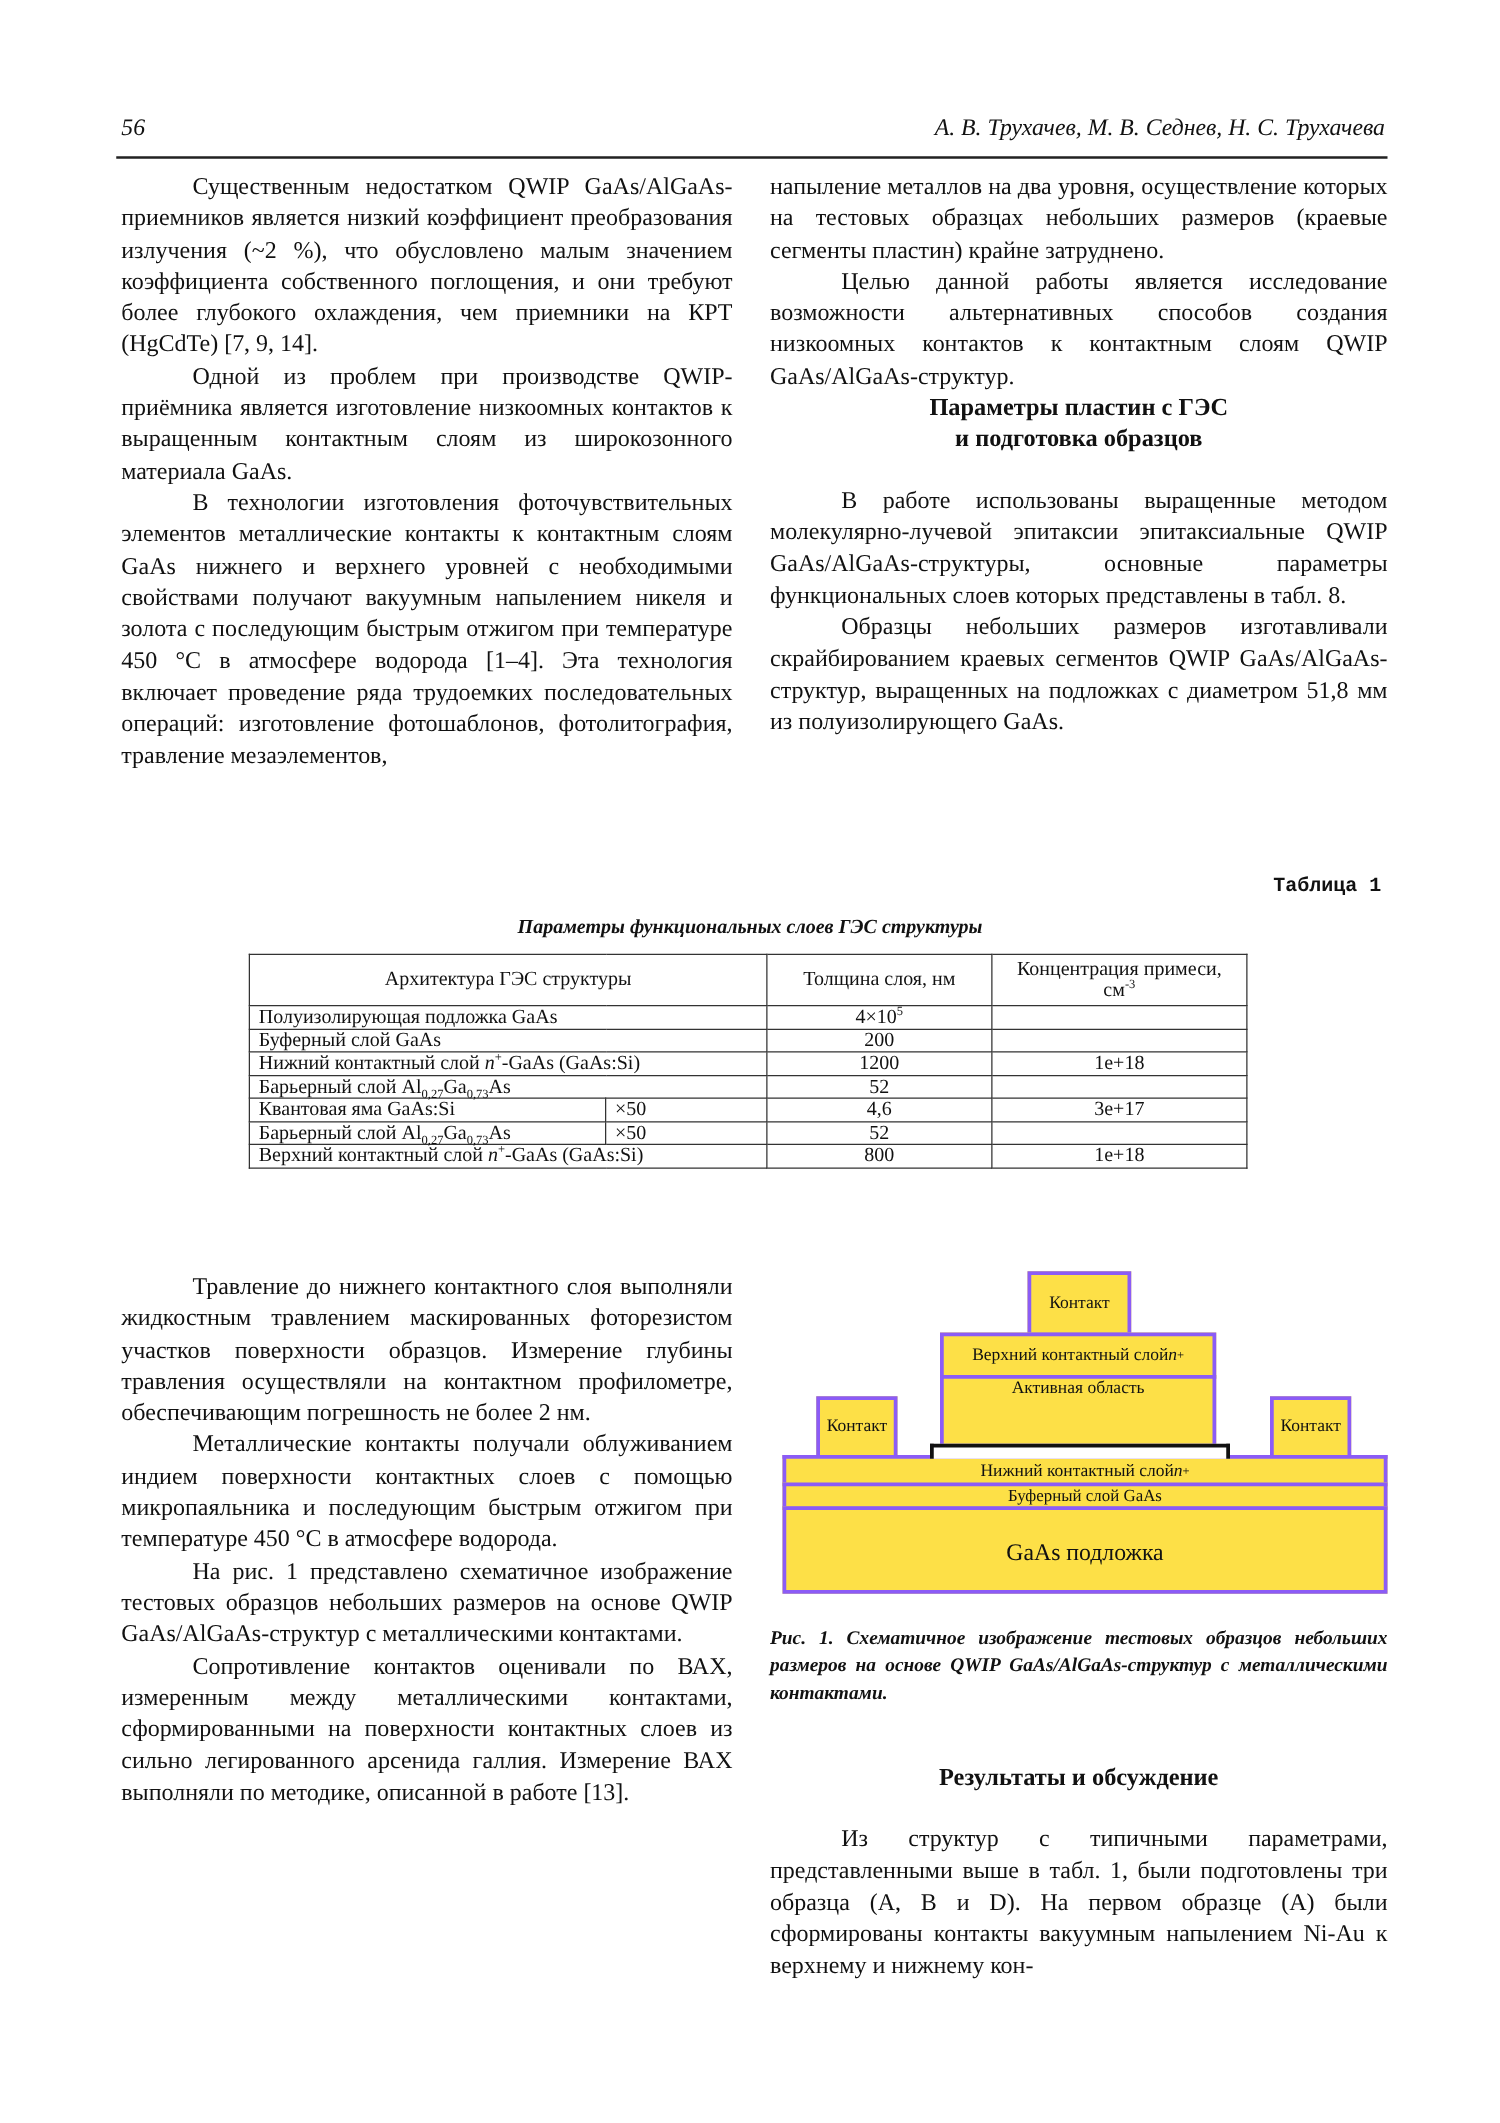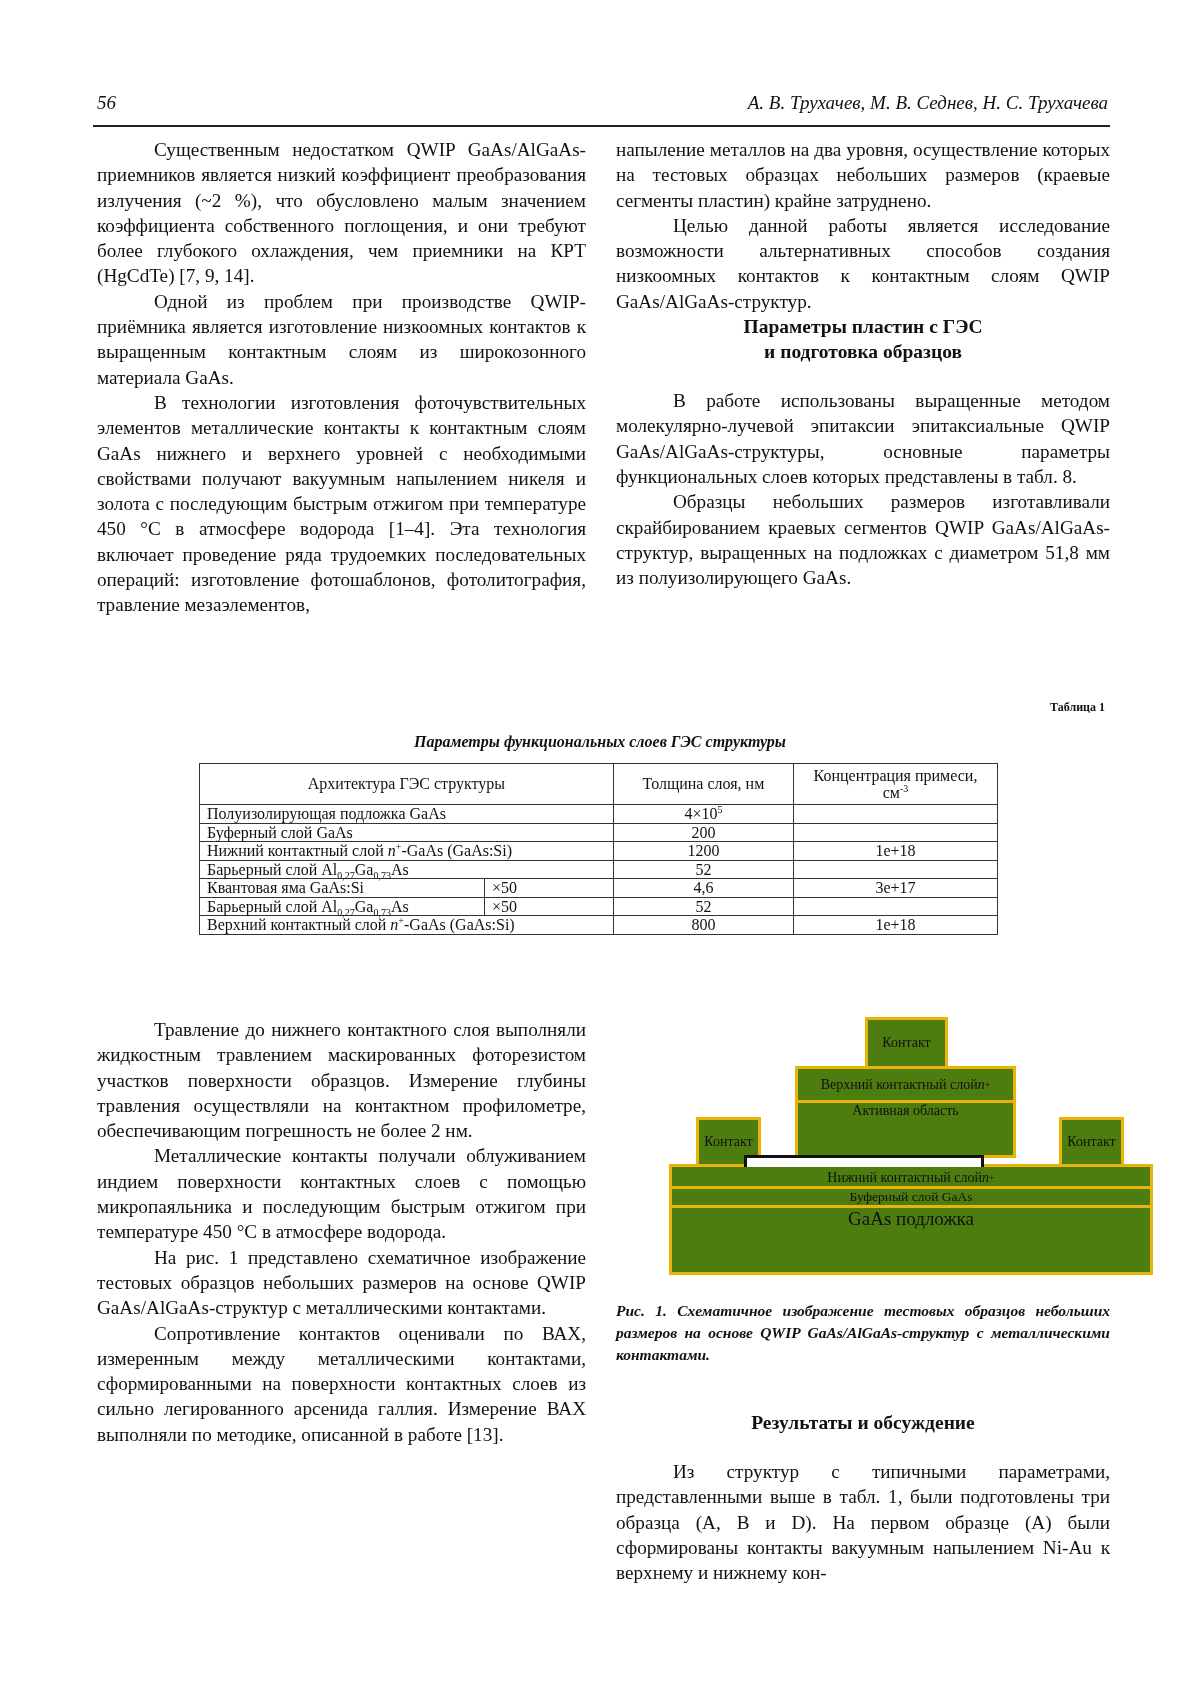--- a/index.html
+++ b/index.html
@@ -8,31 +8,31 @@
   .abs { position:absolute; }
   .hdr-num { left:97px; top:92px; font-size:19px; font-style:italic; }
   .hdr-auth { right:92px; top:92px; font-size:19px; font-style:italic; }
   .hdr-rule { left:93px; top:125px; width:1017px; height:0; border-top:2px solid #222; }
   .col { font-size:19.2px; line-height:25.3px; text-align:justify; }
   .col p { margin:0; text-indent:57px; }
   .col p.noind { text-indent:0; }
   .colL { left:97px; width:489px; }
   .colR { left:616px; width:494px; }
   .sec-title { font-weight:bold; text-align:center; font-size:19.5px; line-height:25px; }
-  .tbl-label { right:95px; top:700px; font-weight:bold; font-size:12px; }
+  .tbl-label { right:95px; top:700px; font-weight:bold; font-size:16px;font-family:Liberation Mono, monospace; }
   .tbl-caption { left:200px; width:800px; top:733px; text-align:center; font-style:italic; font-weight:bold; font-size:16px; font-family:"Liberation Serif", serif; }
   table.data { position:absolute; left:199px; top:763px; width:799px; border-collapse:collapse; font-size:16px; line-height:17.5px; }
   table.data td, table.data th { border:1.5px solid #333; padding:0 7px; font-weight:normal; }
   table.data th { height:40px; text-align:center; }
   table.data td.c { text-align:center; }
   sub, sup { font-size:10px; line-height:0; }
   .fig { left:626px; top:1017px; width:484px; height:258px; }
   .fig-caption { left:616px; top:1300px; width:494px; font-style:italic; font-weight:bold; font-size:15.5px; line-height:22px; text-align:justify; }
-  .box { position:absolute; border:3px solid #eab308; box-sizing:border-box; background:#4d7c0f;
-         display:flex; align-items:center; justify-content:center; font-size:14px;margin-left:43px; }
+  .box { position:absolute; border:3px solid #8b5cf6; box-sizing:border-box; background:#fde047;
+         display:flex; align-items:center; justify-content:center; font-size:14px; }
 </style>
 </head>
 <body>
 
 <div class="abs hdr-num">56</div>
 <div class="abs hdr-auth">А. В. Трухачев, М. В. Седнев, Н. С. Трухачева</div>
 <div class="abs hdr-rule"></div>
 
 <div class="abs col colL" style="top:137px;">
   <p>Существенным недостатком QWIP GaAs/AlGaAs-приемников является низкий коэффициент преобразования излучения (~2 %), что обусловлено малым значением коэффициента собственного поглощения, и они требуют более глубокого охлаждения, чем приемники на КРТ (HgCdTe) [7, 9, 14].</p>
@@ -121,20 +121,20 @@
   <div class="box" style="left:27px; top:100px; width:65px; height:50px;">Контакт</div>
   <div class="box" style="left:390px; top:100px; width:65px; height:50px;">Контакт</div>
 
   <div class="box" style="left:0; top:147px; width:484px; height:25px; border-bottom:none;">
     <span>Нижний контактный слой </span>
       <i>n</i>
       <sup>+</sup>
   </div>
   <div class="abs" style="left:118px; top:138px; width:240px; height:12px; border:3px solid #111; border-bottom:none; background:#fff; box-sizing:border-box;"></div>
   <div class="box" style="left:0; top:169px; width:484px; height:22px; font-size:13.5px;">Буферный слой GaAs</div>
-  <div class="box" style="left:0; top:188px; width:484px; height:70px; font-size:19px; align-items:flex-start; padding-top:0;">GaAs подложка</div>
+  <div class="box" style="left:0; top:188px; width:484px; height:70px; font-size:19px; align-items:flex-start; padding-top:24px;">GaAs подложка</div>
 </div>
 <div class="abs fig-caption">Рис. 1. Схематичное изображение тестовых образцов небольших размеров на основе QWIP GaAs/AlGaAs-структур с металлическими контактами.</div>
 
 <div class="abs col colR" style="top:1410px;">
   <div class="sec-title">Результаты и обсуждение</div>
   <p style="margin-top:24px;">Из структур с типичными параметрами, представленными выше в табл. 1, были подготовлены три образца (A, B и D). На первом образце (A) были сформированы контакты вакуумным напылением Ni-Au к верхнему и нижнему кон-</p>
 </div>
 
 </body></html>

